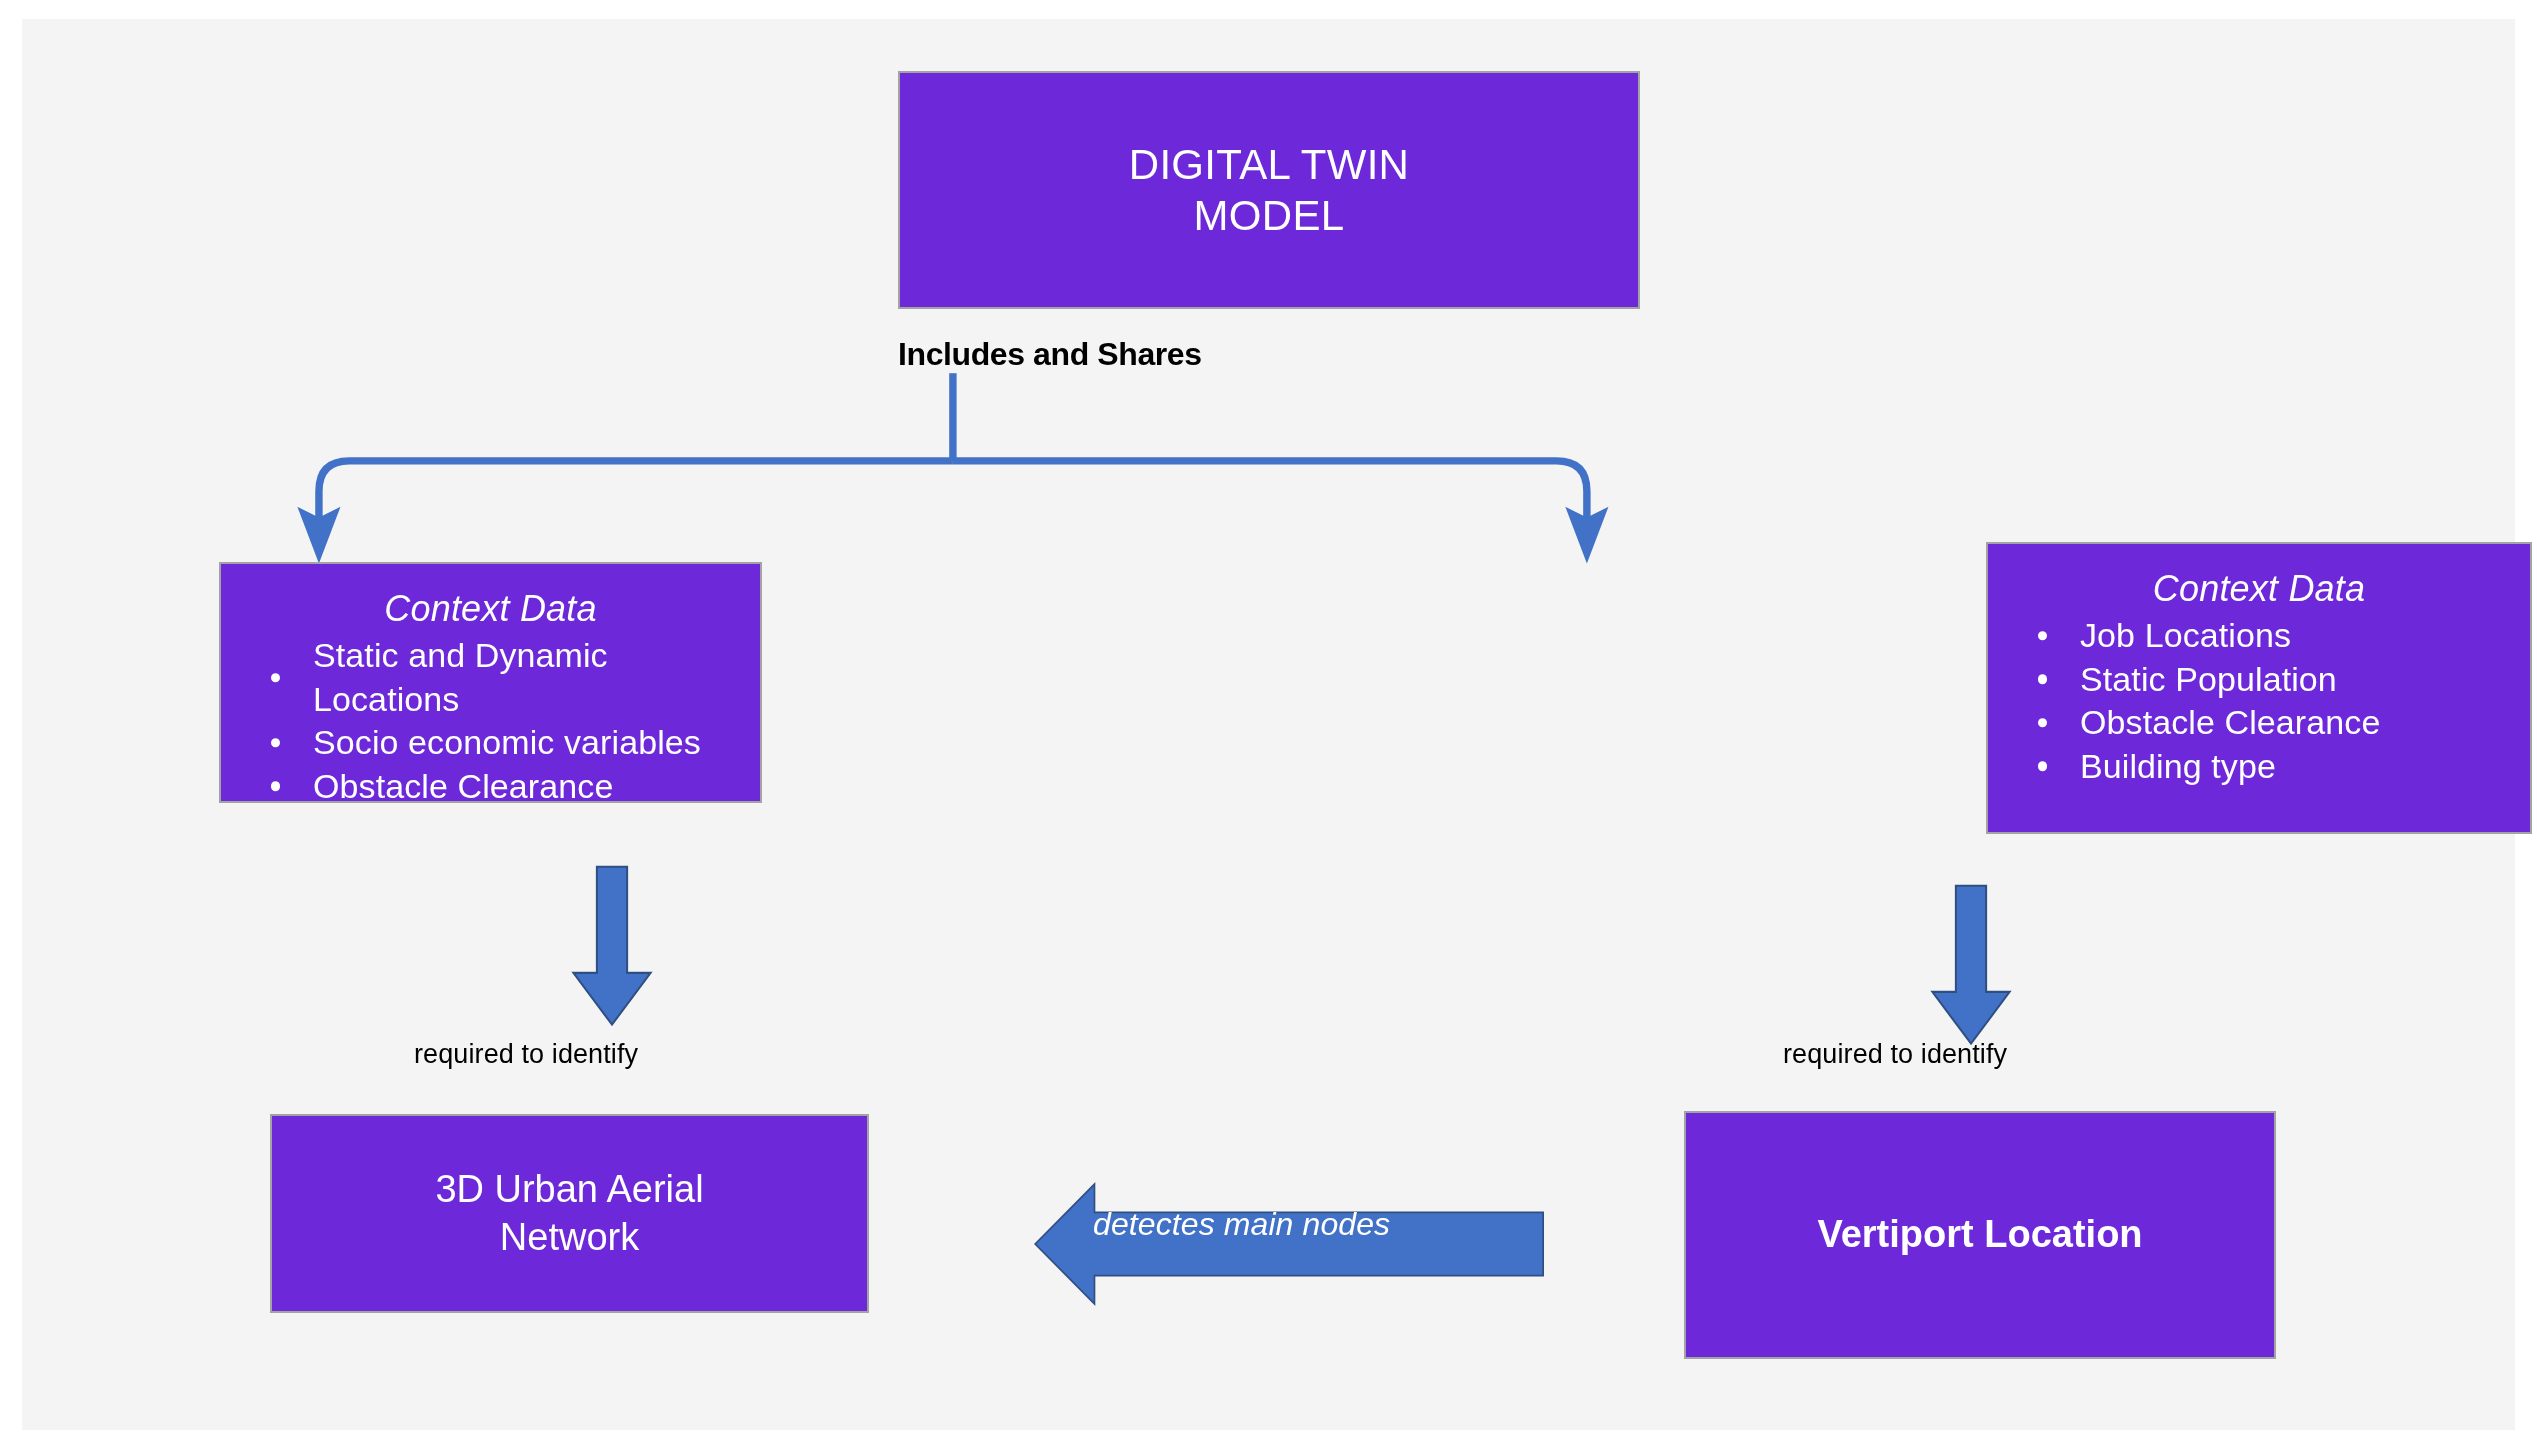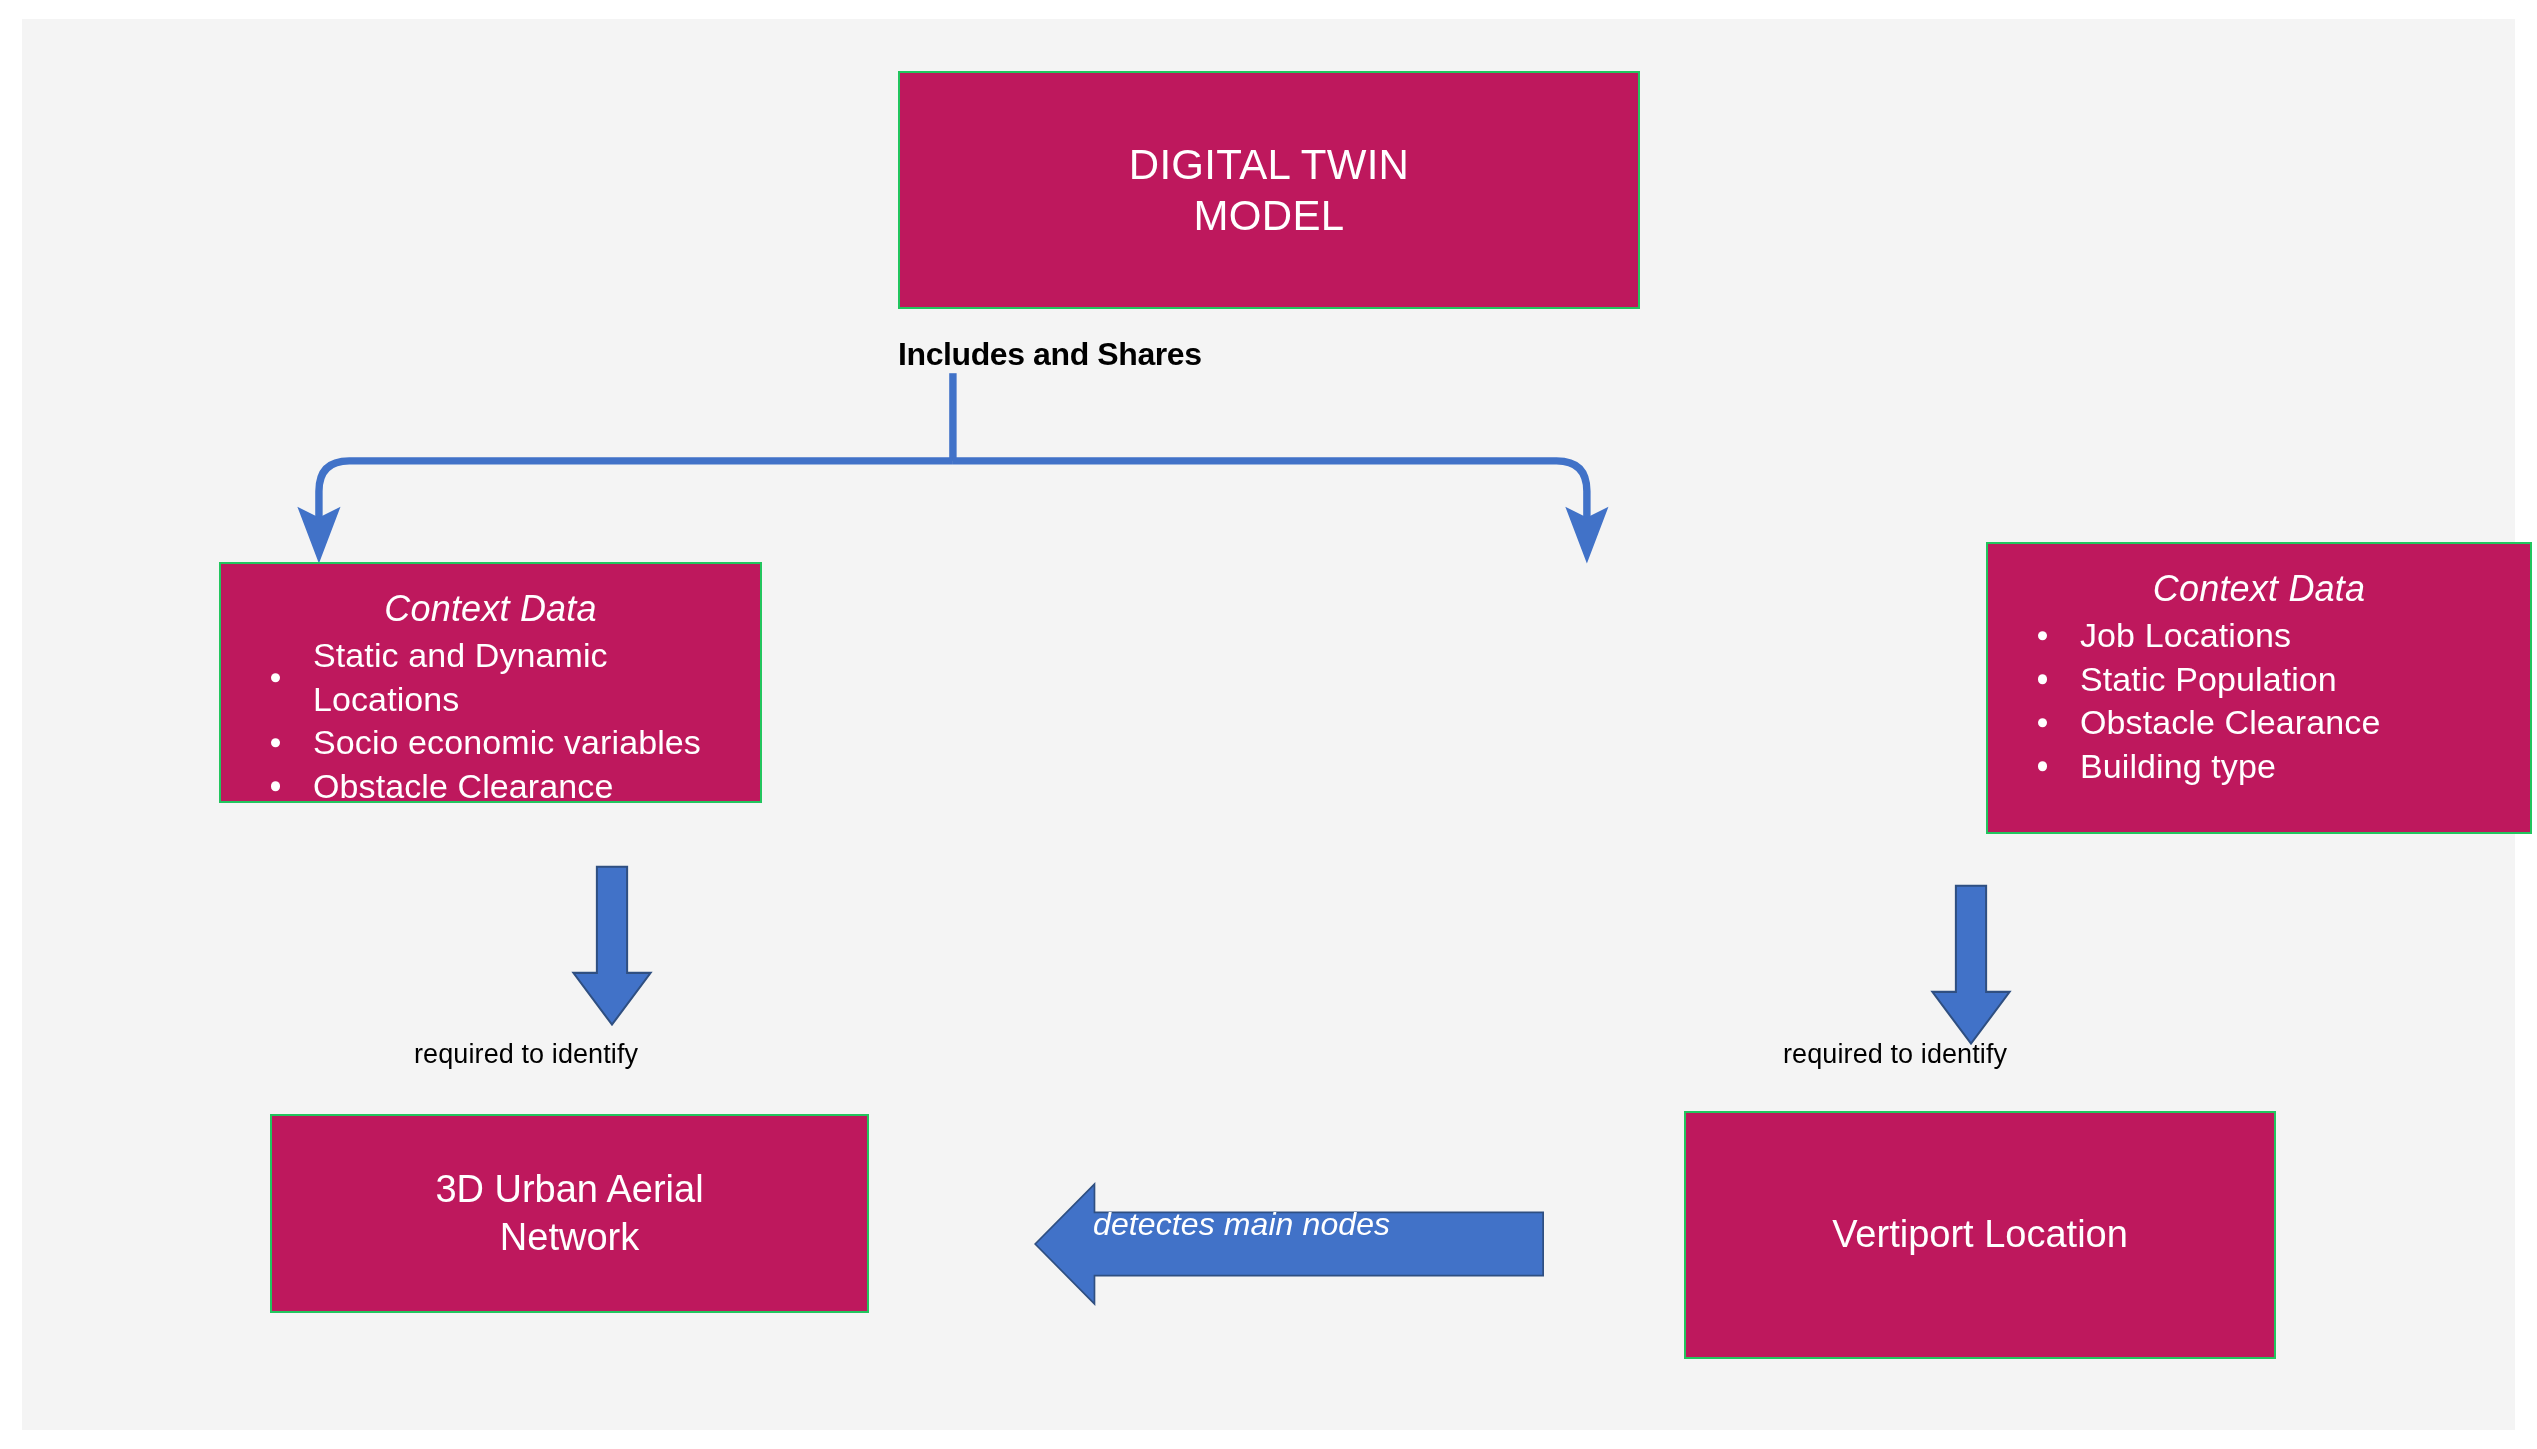--- a/index.html
+++ b/index.html
@@ -18,22 +18,22 @@
     position: absolute;
     left: 22px;
     top: 19px;
     width: 2493px;
     height: 1411px;
     background: #f4f4f4;
   }
 
   .node {
     position: absolute;
-    background: #be185d;
-    border: 2px solid #22c55e;
+    background: #6d28d9;
+    border: 2px solid #a3a3a3;
     box-sizing: border-box;
     color: #ffffff;
   }
 
   
   #node-digital-twin {
     left: 876px;
     top: 52px;
     width: 742px;
     height: 238px;
@@ -150,20 +150,21 @@
     justify-content: center;
   }
   #node-vertiport {
     left: 1662px;
     top: 1092px;
     width: 592px;
     height: 248px;
     display: flex;
     align-items: center;
     justify-content: center;
+    font-weight: bold;
   }
   .node-title-sm {
     font-size: 38px;
     line-height: 1.25;
     text-align: center;
   }
 
   
   #arrow-detect-nodes {
     position: absolute;

